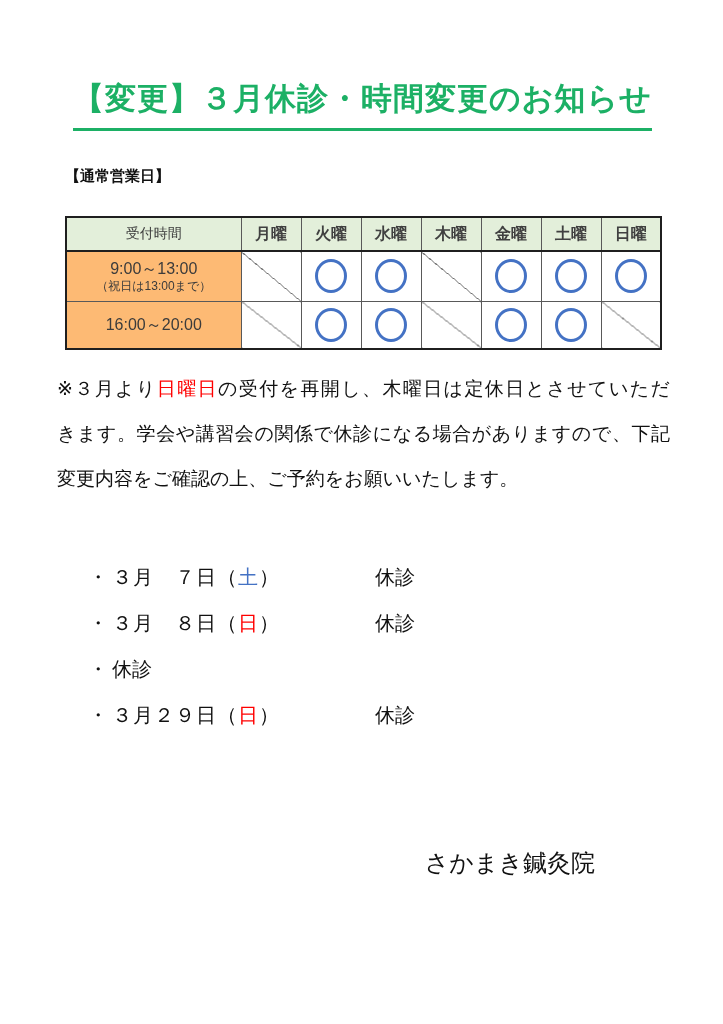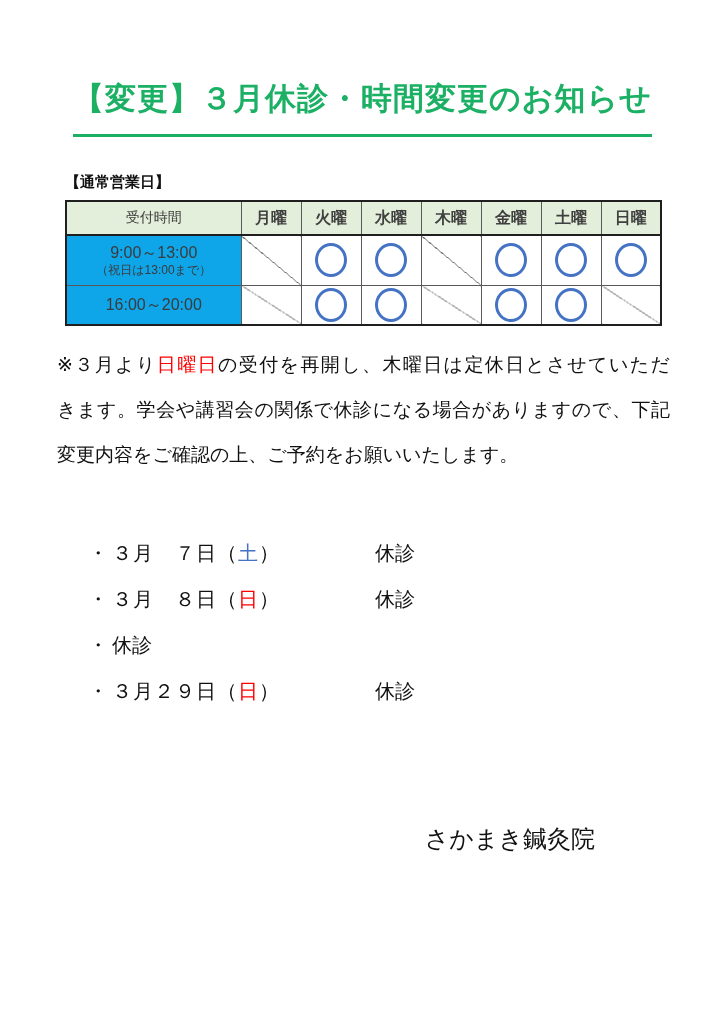--- a/index.html
+++ b/index.html
@@ -20,35 +20,35 @@
 
   
   .title-wrap { text-align: center; }
   .title {
     display: inline-block;
     font-size: 31px;
     font-weight: bold;
     letter-spacing: 1px;
     color: #1cb065;
     border-bottom: 3px solid #1cb065;
-    padding-bottom: 14px;
+    padding-bottom: 8px;
     white-space: nowrap;
   }
 
   
   .section-heading {
     margin: 36px 0 0 8px;
     font-size: 15px;
     font-weight: bold;
     color: #111111;
   }
 
   
   .schedule {
-    margin: 8px 0 0 8px;
+    margin: 30px 0 0 8px;
     border-collapse: collapse;
     table-layout: fixed;
     width: 595px;
     border: 2px solid #1f1f1f;
   }
   .schedule th, .schedule td {
     border: 1px solid #595959;
     text-align: center;
     vertical-align: middle;
   }
@@ -61,23 +61,23 @@
     font-size: 14px;
     font-weight: normal;
     color: #3b3b3b;
   }
   .schedule thead th.day {
     font-size: 16px;
     font-weight: bold;
     color: #404040;
   }
   .schedule tbody tr.r0 { height: 50px; }
-  .schedule tbody tr.r1 { height: 40px; }
+  .schedule tbody tr.r1 { height: 48px; }
   .schedule tbody th.rowlabel {
-    background: #0ea5e9;
+    background: #fdba74;
     font-weight: normal;
     color: #3b3b3b;
     font-size: 16px;
     line-height: 1.2;
   }
   .schedule tbody th.rowlabel .sub {
     font-size: 12px;
     line-height: 1.2;
   }
   td.slot { background: #ffffff; }

